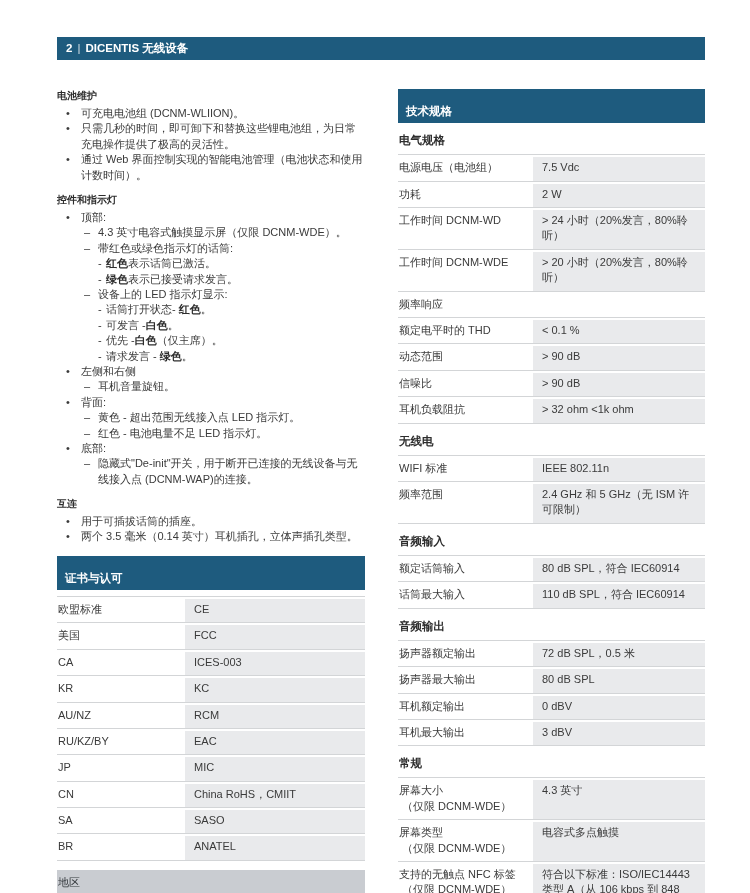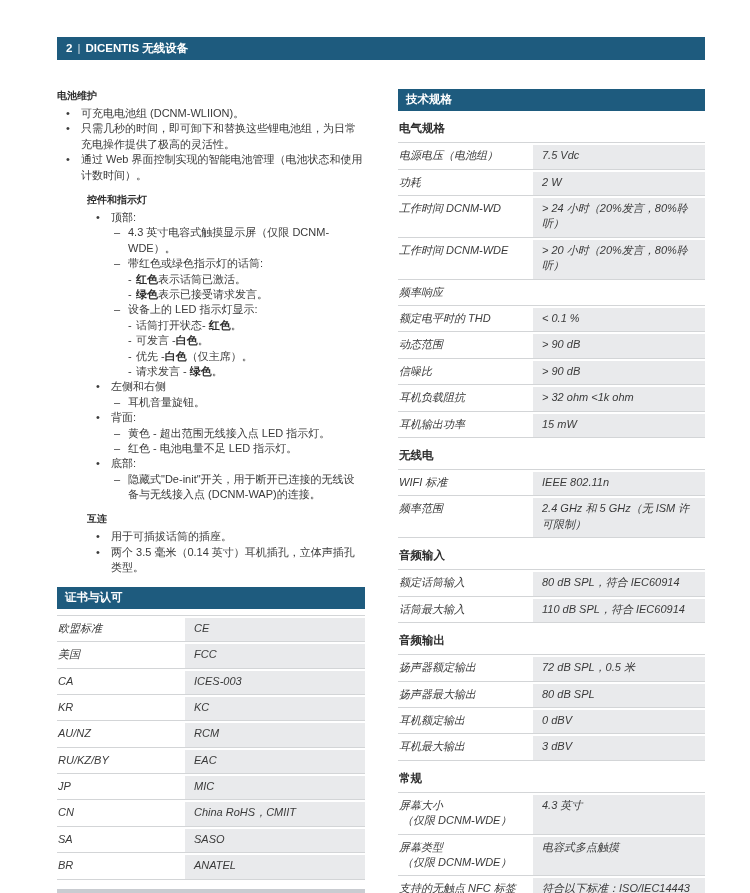--- a/index.html
+++ b/index.html
@@ -17,39 +17,39 @@
     padding:3px 9px 4px; font-size:11.5px; font-weight:bold;
   }
   .topbar .psep { margin:0 5px; font-weight:normal; opacity:.8; }
 
   .cols { display:flex; gap:33px; margin-top:29px; align-items:flex-start; }
   .col-left  { width:308px; }
   .col-right { width:307px; }
 
   
   .sec-heading { font-weight:bold; color:#2d2d2d; font-size:10px; margin:0; padding:0 0 3px; }
-  .gap-top { margin-top:10px;margin-left:30px; }
+  .gap-top { margin-top:10px; }
 
   
   .li { display:flex; }
   .li .marker { flex:none; }
   .ind0 { padding-left:9px; }  .ind0 .marker { width:15px; }
   .ind1 { padding-left:27px; } .ind1 .marker { width:14px; }
   .ind2 { padding-left:41px; } .ind2 .marker { width:8px; }
   .litext { flex:1; }
   .b { font-weight:bold; color:#2d2d2d; }
 
   
   .bluebar {
     background:var(--blue,#1e5b7e); color:#ffffff; font-weight:bold;
-    font-size:11.5px; padding:2px 8px 4px; margin-top:11px;
+    font-size:11.5px; padding:14px 8px 4px; margin-top:11px;
   }
 
   
-  .kvtable { border-bottom:1px solid #d3d5d7;font-style:italic; }
+  .kvtable { border-bottom:1px solid #d3d5d7; }
   .trow { display:flex; border-top:1px solid #d3d5d7; }
   .trow .k { flex:none; padding:5px 8px 5px 1px; white-space:pre-wrap; background:#ffffff; }
   .trow .v { flex:1; background:#e9eaec; padding:5px 9px; white-space:pre-wrap; box-shadow:inset 0 2px 0 #ffffff; }
   .cert .k { width:119px; }
   .spec .k { width:126px; }
   .mt6 { margin-top:6px; }
   .spec-title { font-weight:bold; color:#2d2d2d; font-size:11.5px; padding:9px 0 6px 1px; }
 
   
   .regiontable { margin-top:9px; border-bottom:1px solid #d3d5d7; padding-bottom:2px; }
@@ -274,24 +274,20 @@
                 <span class="v">&gt; 90 dB</span>
               </div>
               <div class="trow">
                 <span class="k">信噪比</span>
                 <span class="v">&gt; 90 dB</span>
               </div>
               <div class="trow">
                 <span class="k">耳机负载阻抗</span>
                 <span class="v">&gt; 32 ohm &lt;1k ohm</span>
               </div>
-              <div class="trow">
-                <span class="k">耳机输出功率</span>
-                <span class="v">15 mW</span>
-              </div>
             </div>
             <div class="spec-title">无线电</div>
             <div class="kvtable spec">
               <div class="trow">
                 <span class="k">WIFI 标准</span>
                 <span class="v">IEEE 802.11n</span>
               </div>
               <div class="trow">
                 <span class="k">频率范围</span>
                 <span class="v">2.4 GHz 和 5 GHz（无 ISM 许可限制）</span>

